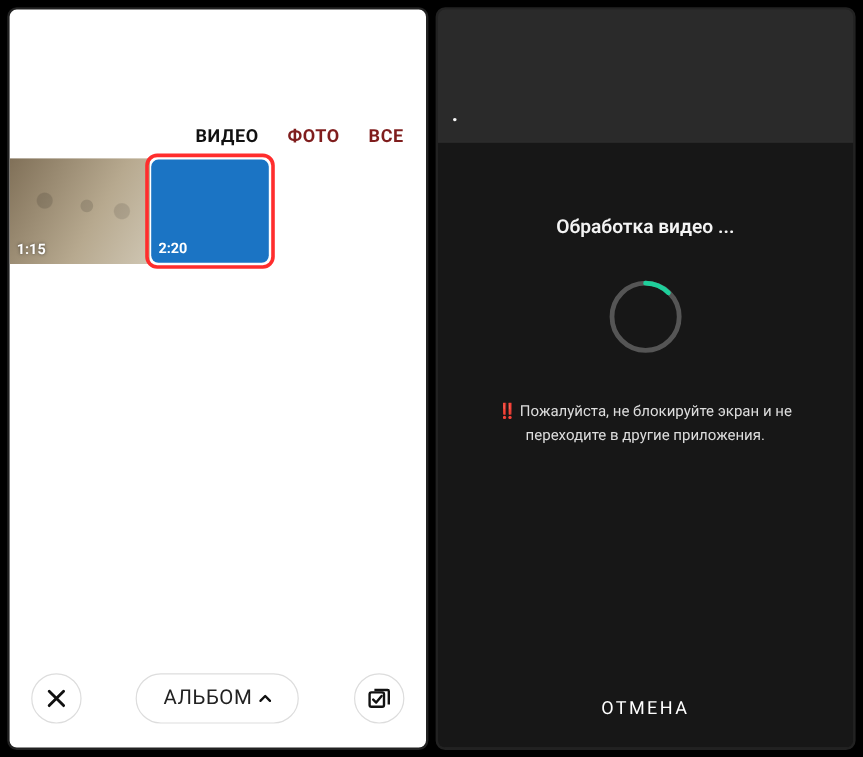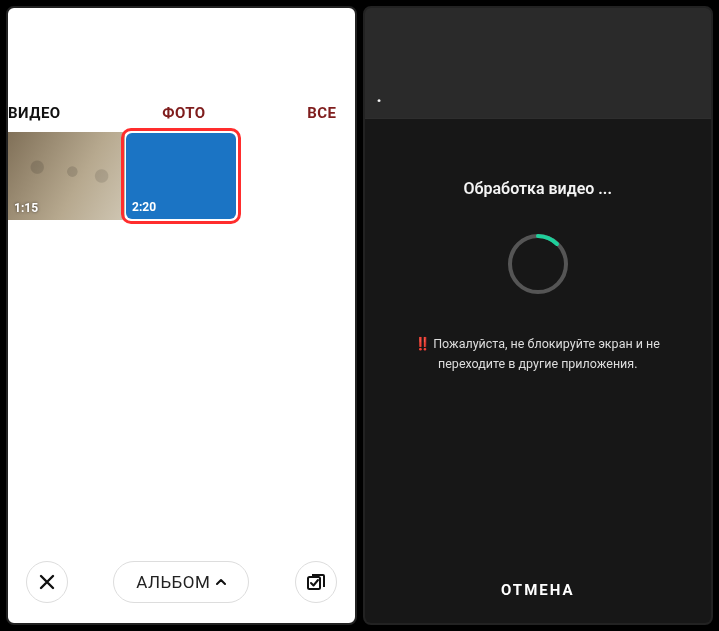--- a/index.html
+++ b/index.html
@@ -1,51 +1,51 @@
 <!DOCTYPE html>
 <html><head>
 <meta charset="utf-8">
 <style>
   :root { --accent:#ff2d2d; --teal:#1fcf9b; }
   html,body{margin:0;padding:0;background:#000;font-family:-apple-system,Roboto,Arial,sans-serif}
   .stage{width:719px;height:631px;box-sizing:border-box;padding:6px;display:flex;gap:6px}
   .phone{flex:1;border-radius:8px;overflow:hidden;position:relative;border:2px solid #222}
   .left{background:#fff;display:flex;flex-direction:column}
-  .tabs{display:flex;justify-content:space-between;gap:24px;padding:16px 18px 10px 0;font-size:15px;font-weight:700;letter-spacing:.5px;margin-top:80px}
+  .tabs{display:flex;justify-content:flex-end;gap:24px;padding:16px 18px 10px 0;font-size:15px;font-weight:700;letter-spacing:.5px;margin-top:80px}
   .tab{color:#7f1d1d}
   .tab.active{color:#111}
   .strip{display:flex;gap:0;padding:0}
   .thumb{position:relative;width:117px;height:88px;box-sizing:border-box;background-size:cover;background-position:center}
   .t1{background:linear-gradient(120deg,#7a6a59 0%,#b3a28a 40%,#c9bda8 100%)}
   .t1::after,.t2::after{content:"";position:absolute;inset:0;background:
      radial-gradient(circle at 25% 40%,rgba(0,0,0,.25) 6%,transparent 7%),
      radial-gradient(circle at 55% 45%,rgba(0,0,0,.25) 6%,transparent 7%),
      radial-gradient(circle at 80% 50%,rgba(0,0,0,.22) 6%,transparent 7%);opacity:.5}
   .t2{background:linear-gradient(120deg,#807058 0%,#b7a98f 60%,#cfc6b3 100%)}
-  .t3wrap{position:relative;width:112px;height:88px}
+  .t3wrap{position:relative;width:100px;height:88px}
   .t3ring{position:absolute;inset:-4px;border:3px solid var(--accent);border-radius:10px}
   .t3{position:absolute;inset:1px;background:#1b74c4;border-radius:6px}
   .dur{position:absolute;left:6px;bottom:5px;color:#fff;font-size:12px;font-weight:700;text-shadow:0 0 3px rgba(0,0,0,.6)}
   .t3 .dur{color:#fff;text-shadow:none}
   .spacer{flex:1}
   .bottombar{display:flex;align-items:center;justify-content:space-between;padding:14px 18px 20px}
   .circ{width:40px;height:40px;border-radius:50%;border:1.5px solid #ddd;display:flex;align-items:center;justify-content:center;background:#fff}
   .pill{padding:10px 22px;border:1.5px solid #ddd;border-radius:26px;display:flex;align-items:center;gap:6px;font-size:17px;font-weight:400;letter-spacing:.5px;color:#222}
   svg{display:block}
 
   .right{background:#2a2a2a;display:flex;flex-direction:column}
   .rtop{height:110px;border-bottom:1px solid rgba(255,255,255,.02);position:relative}
   .rtop .dot{position:absolute;left:12px;bottom:12px;color:#f8f8f8;font-size:18px;font-weight:700}
   .overlay{flex:1;background:rgba(20,20,20,.85);display:flex;flex-direction:column;align-items:center;text-align:center;color:#eee}
   .proc{margin-top:60px;font-size:16px;font-weight:600;color:#f4f4f4}
   .spinner{margin-top:30px;width:72px;height:72px}
   .spinner svg{width:72px;height:72px}
   .warn{margin-top:34px;font-size:12.5px;line-height:1.6;color:#ddd;padding:0 34px}
   .warn .em{color:#ff4d4d;margin-right:2px}
-  .cancel{margin-top:auto;width:100%;text-align:center;padding:20px 0 24px;font-size:15px;letter-spacing:2px;color:#fff;font-weight:700}
+  .cancel{margin-top:auto;width:100%;text-align:center;padding:20px 0 24px;font-size:15px;letter-spacing:2px;color:#fff;font-weight:400}
 </style>
 </head>
 <body>
 
 <div class="stage">
 
   <div class="phone left">
     <div class="tabs">
       <span class="tab active">ВИДЕО</span>
       <span class="tab">ФОТО</span>

